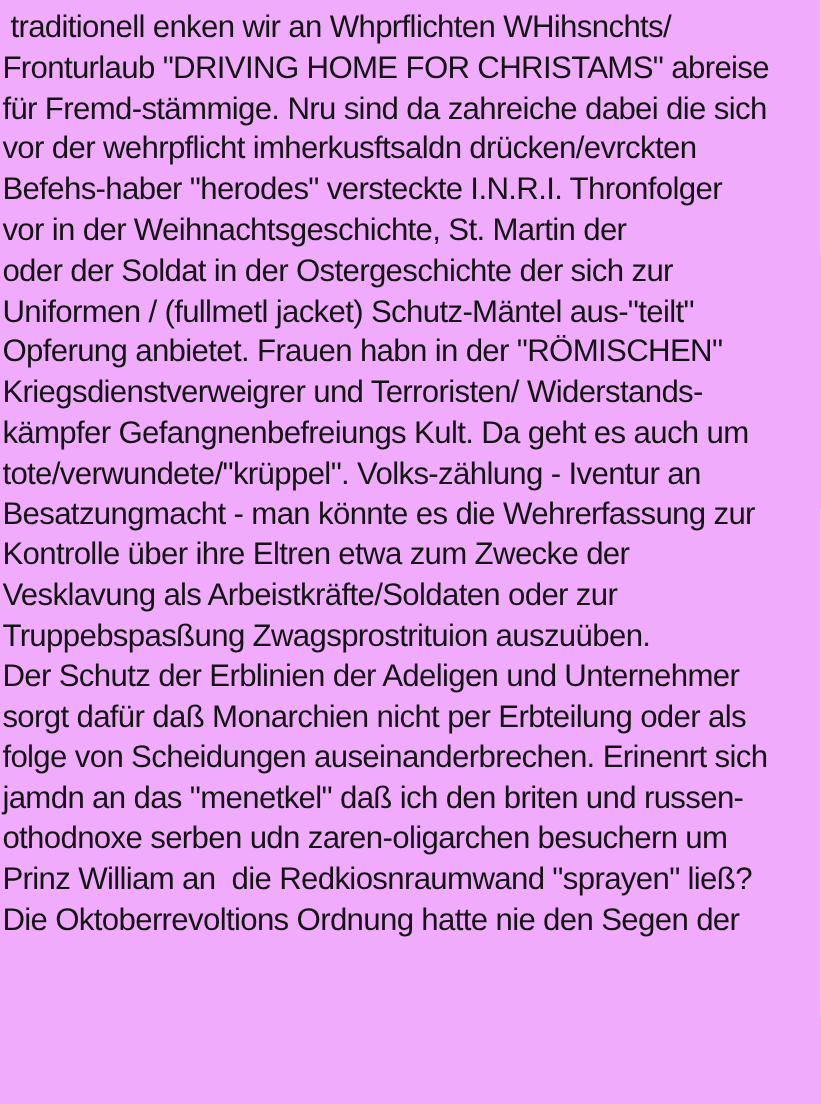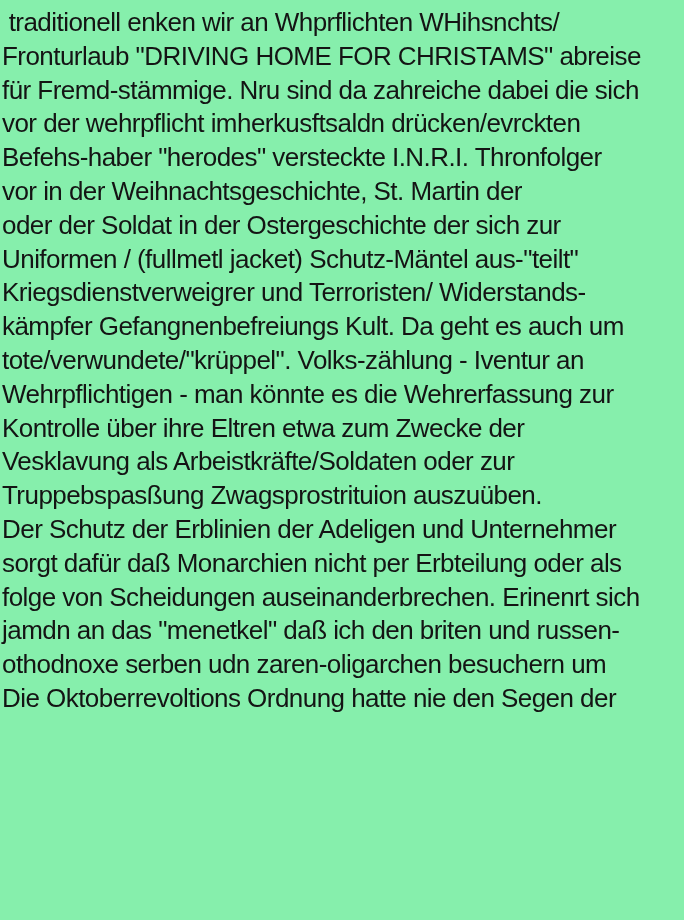--- a/index.html
+++ b/index.html
@@ -25,35 +25,37 @@
     line-height: 33.8px;
     letter-spacing: -0.55px;
     color: #141414;
     white-space: pre;
     font-weight: 400;
   }
 </style>
 </head>
 <body>
 
-<div class="page" style="background: #86efac; color: rgb(20, 20, 20);">
+<div class="page" style="background: #f0abfc; color: rgb(20, 20, 20);">
   <div class="text-line"> traditionell enken wir an Whprflichten WHihsnchts/</div>
   <div class="text-line">Fronturlaub "DRIVING HOME FOR CHRISTAMS" abreise</div>
   <div class="text-line">für Fremd-stämmige. Nru sind da zahreiche dabei die sich</div>
   <div class="text-line">vor der wehrpflicht imherkusftsaldn drücken/evrckten</div>
   <div class="text-line">Befehs-haber "herodes" versteckte I.N.R.I. Thronfolger</div>
   <div class="text-line">vor in der Weihnachtsgeschichte, St. Martin der</div>
   <div class="text-line">oder der Soldat in der Ostergeschichte der sich zur</div>
   <div class="text-line">Uniformen / (fullmetl jacket) Schutz-Mäntel aus-"teilt"</div>
+  <div class="text-line">Opferung anbietet. Frauen habn in der "RÖMISCHEN"</div>
   <div class="text-line">Kriegsdienstverweigrer und Terroristen/ Widerstands-</div>
   <div class="text-line">kämpfer Gefangnenbefreiungs Kult. Da geht es auch um</div>
   <div class="text-line">tote/verwundete/"krüppel". Volks-zählung - Iventur an</div>
-  <div class="text-line">Wehrpflichtigen - man könnte es die Wehrerfassung zur</div>
+  <div class="text-line">Besatzungmacht - man könnte es die Wehrerfassung zur</div>
   <div class="text-line">Kontrolle über ihre Eltren etwa zum Zwecke der</div>
   <div class="text-line">Vesklavung als Arbeistkräfte/Soldaten oder zur</div>
   <div class="text-line">Truppebspasßung Zwagsprostrituion auszuüben.</div>
   <div class="text-line">Der Schutz der Erblinien der Adeligen und Unternehmer</div>
   <div class="text-line">sorgt dafür daß Monarchien nicht per Erbteilung oder als</div>
   <div class="text-line">folge von Scheidungen auseinanderbrechen. Erinenrt sich</div>
   <div class="text-line">jamdn an das "menetkel" daß ich den briten und russen-</div>
   <div class="text-line">othodnoxe serben udn zaren-oligarchen besuchern um</div>
+  <div class="text-line">Prinz William an  die Redkiosnraumwand "sprayen" ließ?</div>
   <div class="text-line">Die Oktoberrevoltions Ordnung hatte nie den Segen der</div>
 </div>
 
 </body></html>

